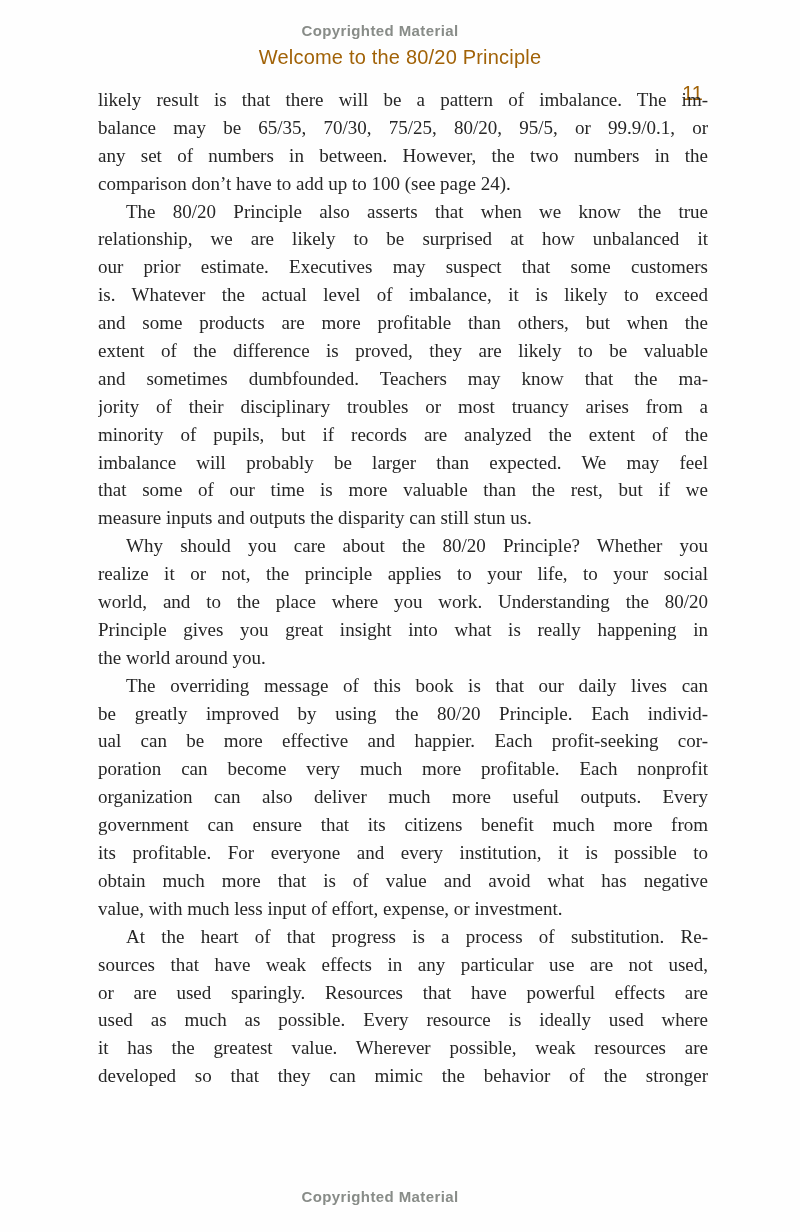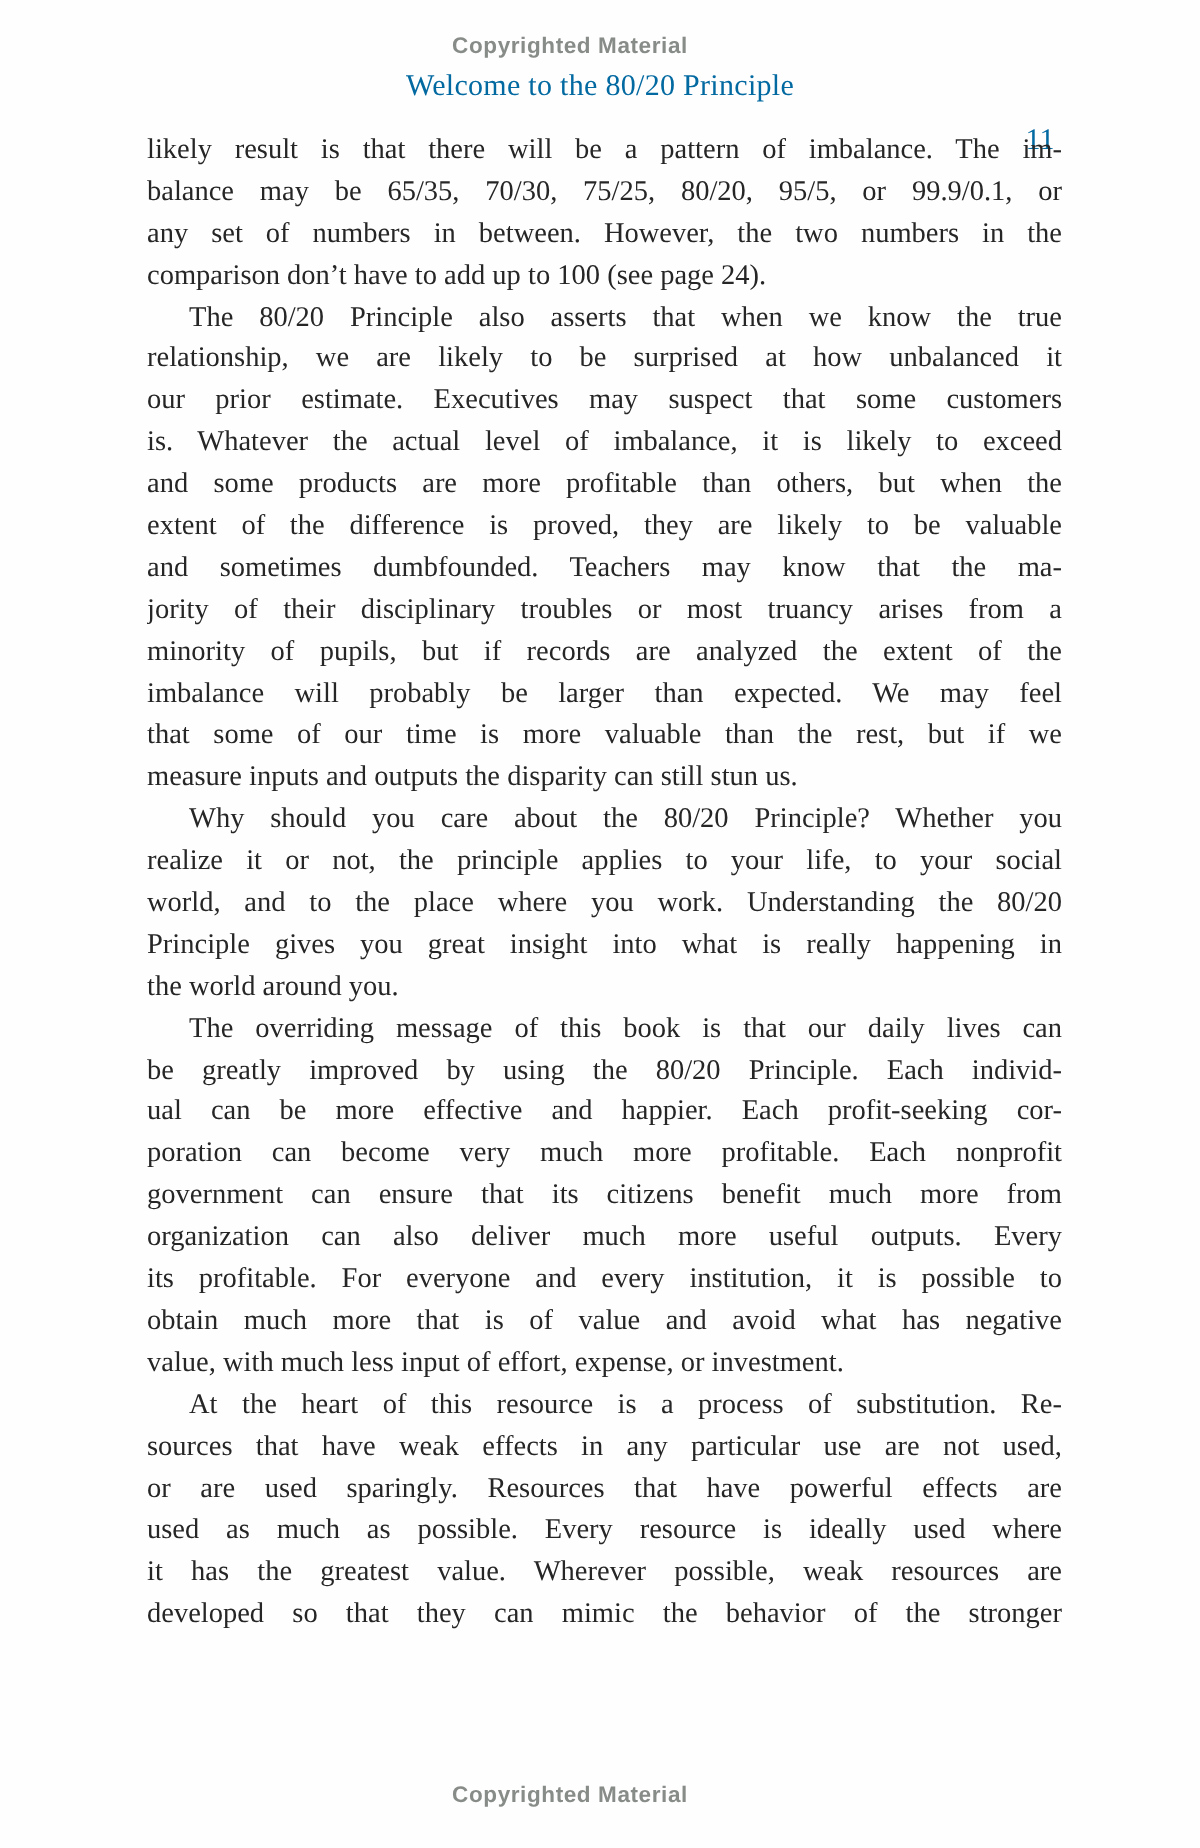--- a/index.html
+++ b/index.html
@@ -27,22 +27,22 @@
     color: #888c88;
   }
   .copyright.top { top: 22px; }
   .copyright.bottom { top: 1188px; }
   .running-head-row {
     position: absolute;
     top: 46px;
     left: 0;
     width: 800px;
     height: 26px;
-    font-family: Liberation Serif, serif;
-    color: #0369a1;
+    font-family: Liberation Sans, sans-serif;
+    color: #a16207;
   }
   .running-head {
     position: absolute;
     left: 0;
     width: 800px;
     text-align: center;
     font-size: 20px;
     letter-spacing: 0.2px;
   }
   .page-number {
@@ -110,28 +110,28 @@
         <div class="line">realize it or not, the principle applies to your life, to your social</div>
         <div class="line">world, and to the place where you work. Understanding the 80/20</div>
         <div class="line">Principle gives you great insight into what is really happening in</div>
         <div class="line final">the world around you.</div>
       </div>
       <div class="paragraph">
         <div class="line indent">The overriding message of this book is that our daily lives can</div>
         <div class="line">be greatly improved by using the 80/20 Principle. Each individ-</div>
         <div class="line">ual can be more effective and happier. Each profit-seeking cor-</div>
         <div class="line">poration can become very much more profitable. Each nonprofit</div>
+        <div class="line">organization can also deliver much more useful outputs. Every</div>
         <div class="line">government can ensure that its citizens benefit much more from</div>
-        <div class="line">organization can also deliver much more useful outputs. Every</div>
         <div class="line">its profitable. For everyone and every institution, it is possible to</div>
         <div class="line">obtain much more that is of value and avoid what has negative</div>
         <div class="line final">value, with much less input of effort, expense, or investment.</div>
       </div>
       <div class="paragraph">
-        <div class="line indent">At the heart of this resource is a process of substitution. Re-</div>
+        <div class="line indent">At the heart of that progress is a process of substitution. Re-</div>
         <div class="line">sources that have weak effects in any particular use are not used,</div>
         <div class="line">or are used sparingly. Resources that have powerful effects are</div>
         <div class="line">used as much as possible. Every resource is ideally used where</div>
         <div class="line">it has the greatest value. Wherever possible, weak resources are</div>
         <div class="line">developed so that they can mimic the behavior of the stronger</div>
       </div>
     </div>
 
   <div class="copyright bottom">Copyrighted Material</div>
 

